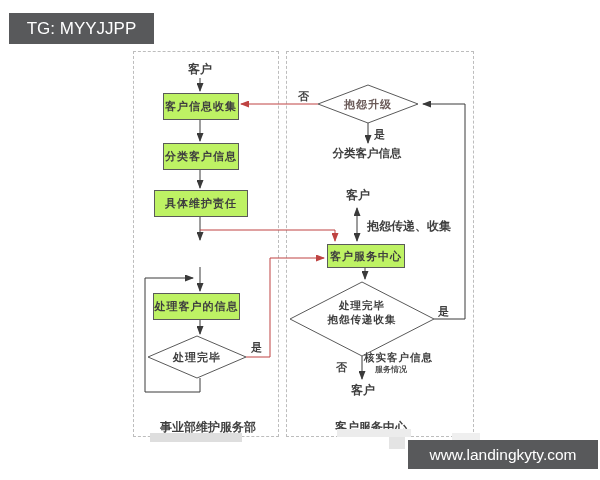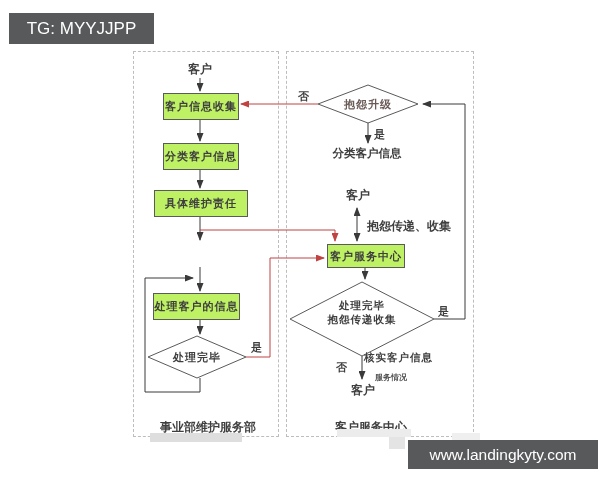--- a/index.html
+++ b/index.html
@@ -78,21 +78,21 @@
   <div class="lbl" style="left:346px;top:187px;font-size:12px;">客户</div>
   <div class="lbl small" style="left:367px;top:218px;font-weight:bold;font-size:12px;">抱怨传递、收集</div>
   <div class="box" style="left:327px;top:244px;width:76px;height:22px;">客户服务中心</div>
   <div class="dtext" style="left:302px;top:298px;width:120px;font-size:10.5px;line-height:14px;letter-spacing:1px;">
     <span>处理完毕</span>
     <span>抱怨传递收集</span>
   </div>
   <div class="lbl" style="left:438px;top:304px;font-size:11px;">是</div>
   <div class="lbl" style="left:336px;top:360px;font-size:11px;">否</div>
   <div class="lbl" style="left:364px;top:351px;font-size:10.5px;letter-spacing:1px;">核实客户信息</div>
-  <div class="lbl tiny" style="left:375px;top:372px;">服务情况</div>
+  <div class="lbl tiny" style="left:375px;top:364px;">服务情况</div>
   <div class="lbl" style="left:351px;top:382px;font-size:12px;">客户</div>
 
   <div class="lbl center" style="left:160px;top:419px;width:95px;font-size:12px;">事业部维护服务部</div>
   <div class="lbl center" style="left:333px;top:419px;width:76px;font-size:12px;">客户服务中心</div>
 
   <div class="smudge" style="left:150px;top:433px;width:92px;height:9px;background:#dedede;"></div>
   <div class="smudge" style="left:337px;top:429px;width:74px;height:8px;background:#ececec;"></div>
   <div class="smudge" style="left:389px;top:437px;width:16px;height:12px;background:#e4e4e4;"></div>
   <div class="smudge" style="left:452px;top:433px;width:28px;height:8px;background:#efefef;"></div>
 

